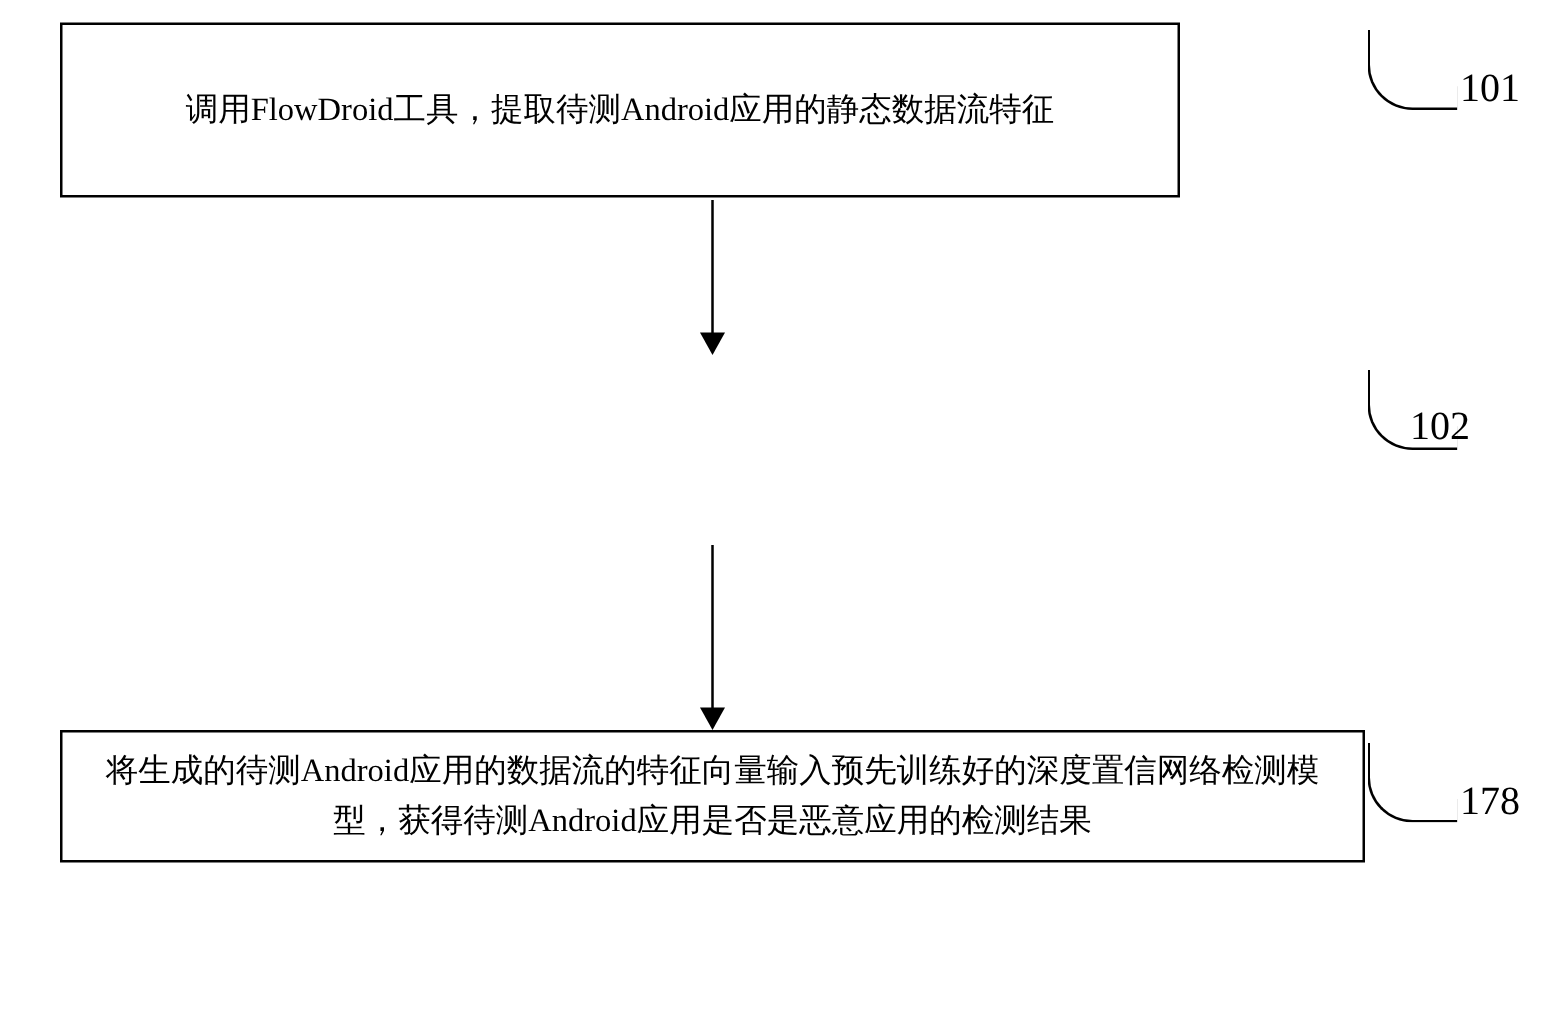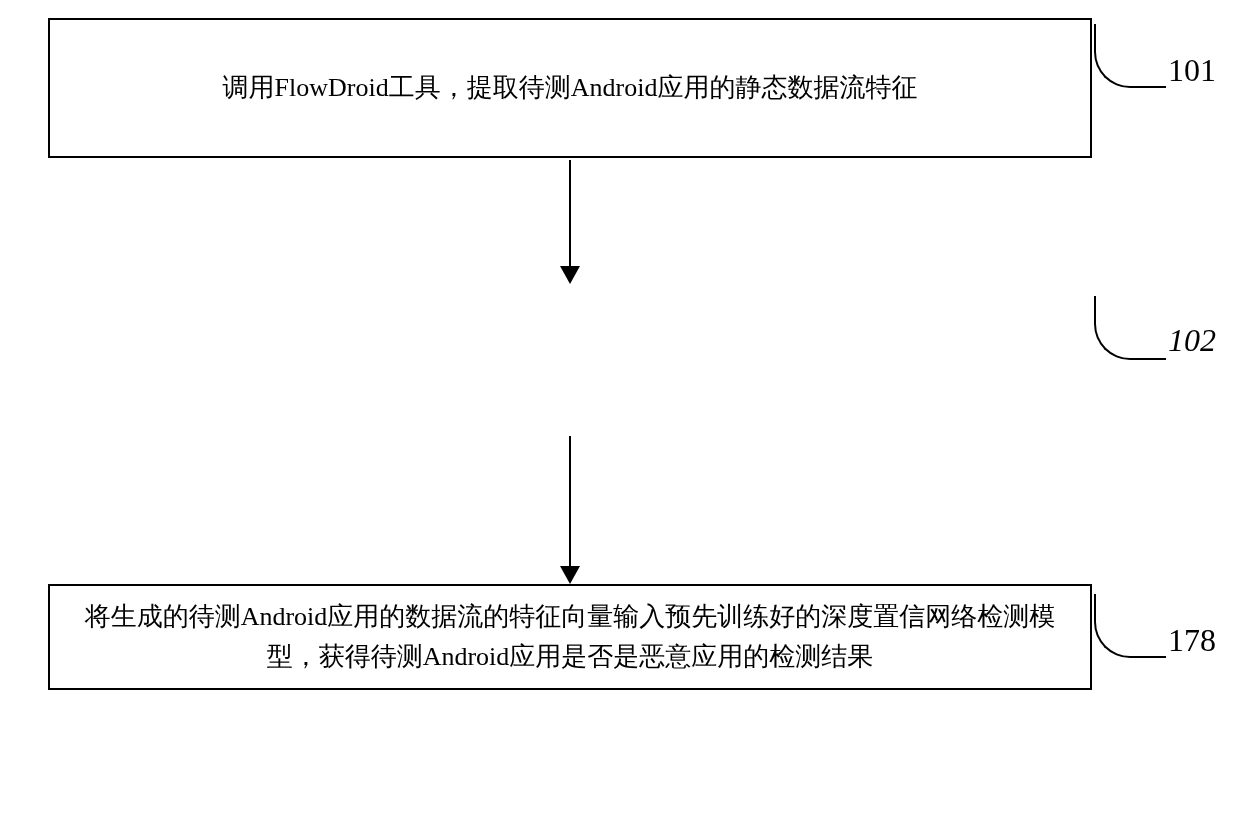--- a/index.html
+++ b/index.html
@@ -19,30 +19,30 @@
     border: 2px solid #000;
     display: flex;
     align-items: center;
     justify-content: center;
     text-align: center;
     padding: 0 28px;
     font-size: 26px;
     line-height: 1.55;
     background: #fff;
   }
-  .box.b1 { left: 48px; top: 18px;  width: 1044px; height: 140px; }
+  .box.b1 { left: 48px; top: 18px;  width: 896px; height: 140px; }
   .box.b2 { left: 48px; top: 284px; width: 1044px; height: 150px; }
   .box.b3 { left: 48px; top: 584px; width: 1044px; height: 106px; }
 
   .num {
     position: absolute;
     font-size: 32px;
   }
   .num.n1 { left: 1168px; top: 52px; }
-  .num.n2 { left: 1168px; top: 322px; font-style: italic; }
+  .num.n2 { left: 1128px; top: 322px; }
   .num.n3 { left: 1168px; top: 622px; }
 
   .hook {
     position: absolute;
     width: 72px; height: 64px;
     border: 2.5px solid #000;
     border-top: none;
     border-right: none;
     border-radius: 0 0 0 36px;
   }

